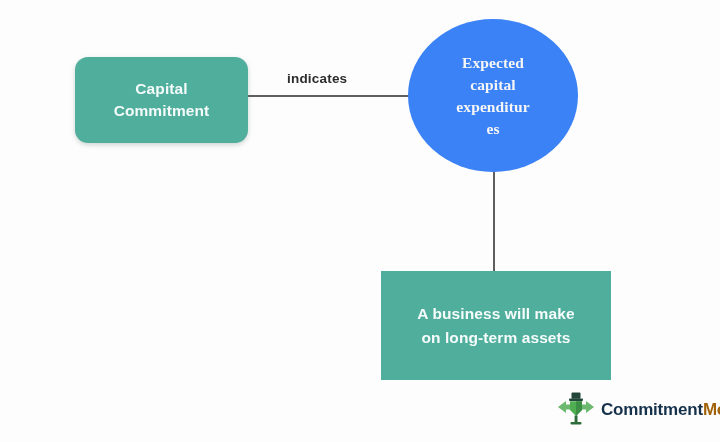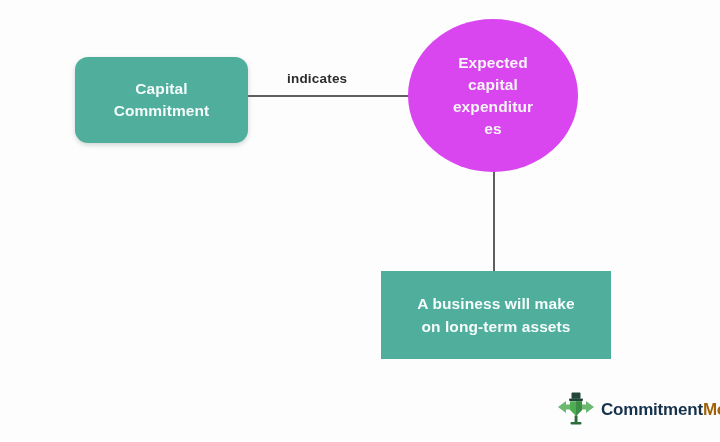--- a/index.html
+++ b/index.html
@@ -63,45 +63,46 @@
     white-space: pre-line;
   }
 
   
   .node-ellipse {
     position: absolute;
     left: 408px;
     top: 19px;
     width: 170px;
     height: 153px;
-    background: #d946ef;
+    background: #3b82f6;
     border-radius: 50%;
     display: flex;
     align-items: center;
     justify-content: center;
     box-sizing: border-box;
     padding: 4px 18px;
+    font-family: Liberation Serif, serif;
   }
   .node-ellipse .node-text {
     color: #f6f6f6;
     font-size: 15.5px;
     font-weight: bold;
     line-height: 1.42;
     text-align: center;
     letter-spacing: .1px;
     white-space: pre-line;
   }
 
   
   .node-rect {
     position: absolute;
     left: 381px;
     top: 271px;
     width: 230px;
-    height: 88px;
+    height: 109px;
     background: #4fae9c;
     display: flex;
     align-items: center;
     justify-content: center;
     box-sizing: border-box;
     padding: 4px 8px;
   }
   .node-rect .node-text {
     color: #f6fcfb;
     font-size: 15.5px;

